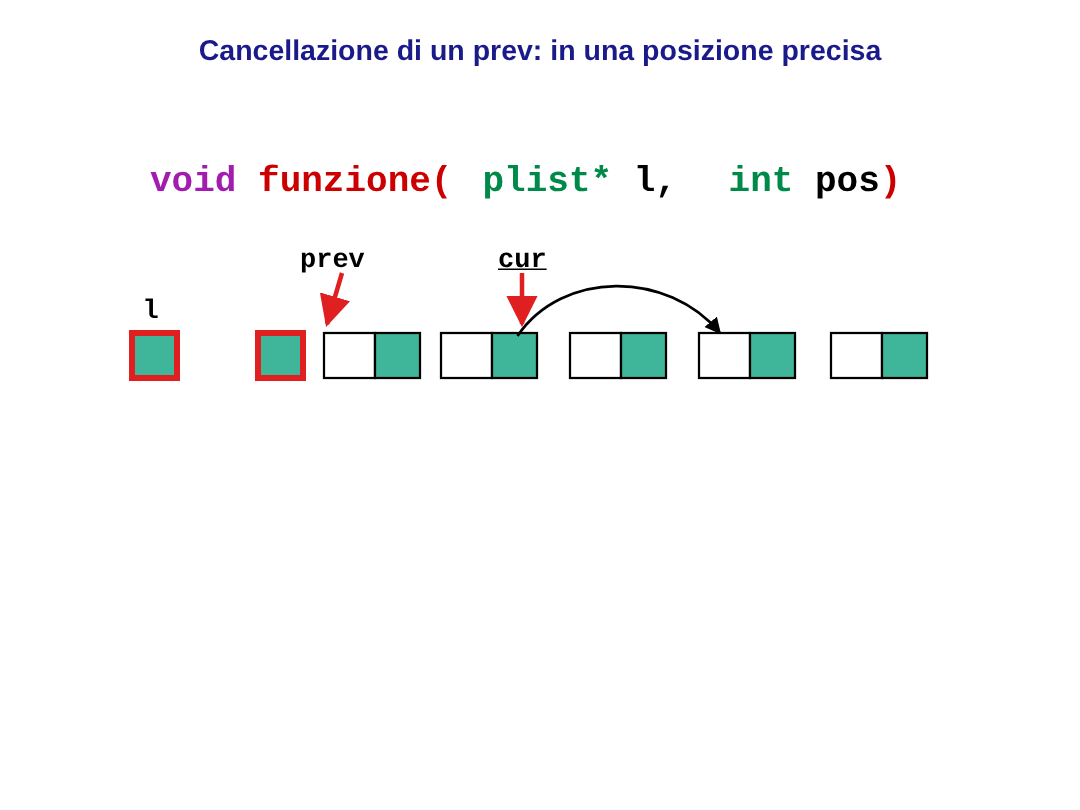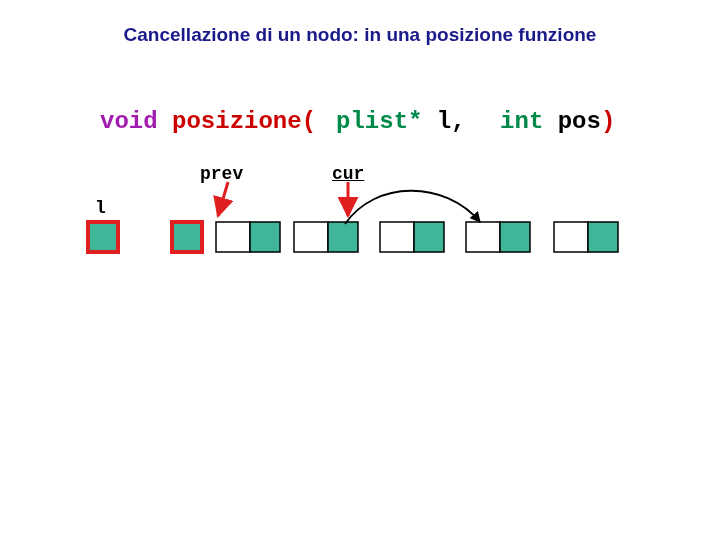--- a/index.html
+++ b/index.html
@@ -42,25 +42,25 @@
   }
   svg.diagram {
     position: absolute;
     top: 0;
     left: 0;
   }
 </style>
 </head>
 <body>
 
-<div class="title">Cancellazione di un nodo: in una posizione funzione</div>
+<div class="title">Cancellazione di un prev: in una posizione precisa</div>
 
 <div class="signature">
   <span class="kw">void</span>
-  <span> </span><span class="fn">posizione</span><span class="paren">(</span><span class="type">plist*</span><span> l</span><span>, </span><span class="type">int</span><span> pos</span><span class="paren">)</span>
+  <span> </span><span class="fn">funzione</span><span class="paren">(</span><span class="type">plist*</span><span> l</span><span>, </span><span class="type">int</span><span> pos</span><span class="paren">)</span>
 </div>
 
 <div class="label" style="top:198px; left:95px;">l</div>
 <div class="label" style="top:164px; left:200px;">prev</div>
 <div class="label" style="top:164px; left:332px;text-decoration:underline;">cur</div>
 
 <svg class="diagram" width="720" height="540">
   <defs>
     <marker id="arrRed" viewBox="0 0 10 10" refX="9" refY="5" markerWidth="7" markerHeight="7" orient="auto">
       <path d="M 0 0 L 10 5 L 0 10 z" fill="#e02020"></path>

